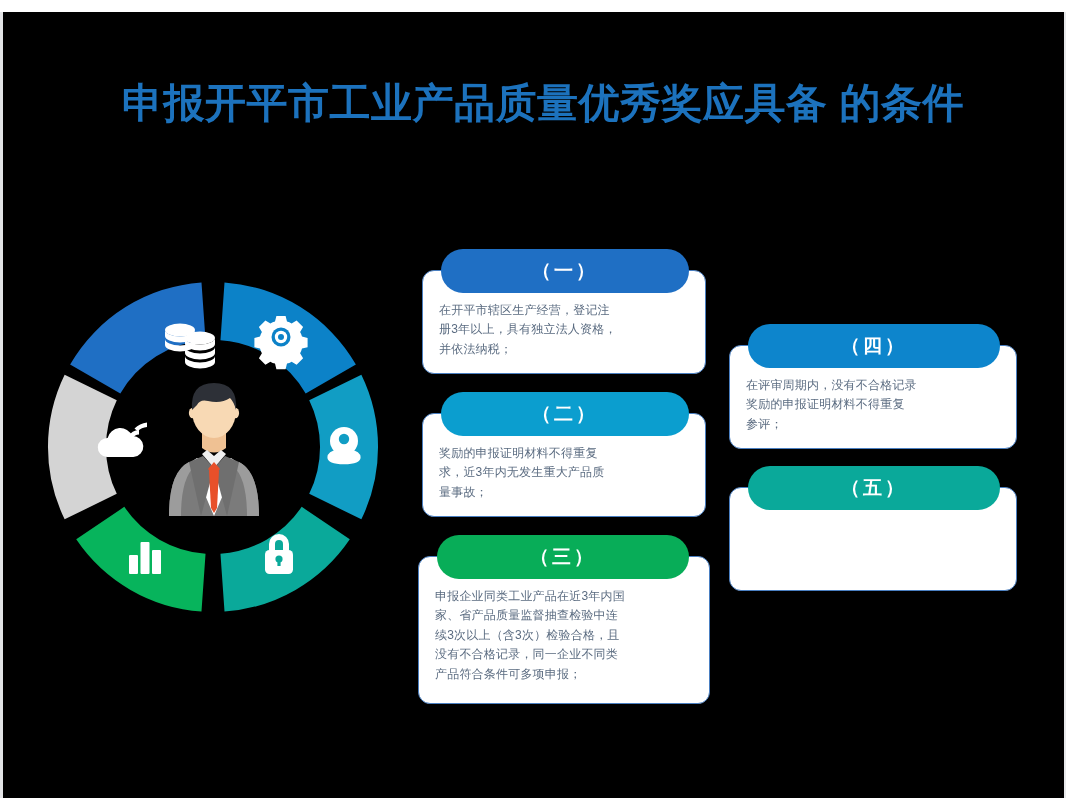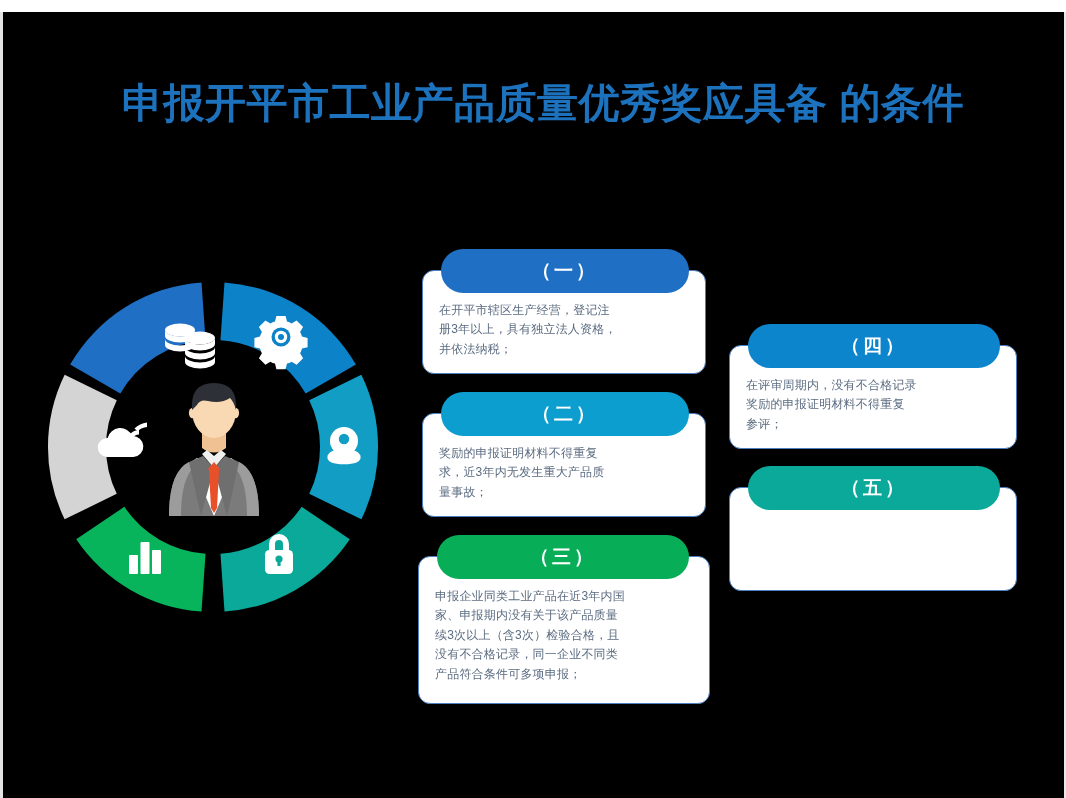--- a/index.html
+++ b/index.html
@@ -207,21 +207,21 @@
   <div class="card" id="card-2">
     <div class="card-head" style="background:#0b9ecf">（二）</div>
     <div class="card-body">奖励的申报证明材料不得重复
 求，近3年内无发生重大产品质
 量事故；</div>
   </div>
 
   <div class="card" id="card-3">
     <div class="card-head" style="background:#08ad58">（三）</div>
     <div class="card-body">申报企业同类工业产品在近3年内国
-家、申报期内没有关于该产品质量
+家、省产品质量监督抽查检验中连
 续3次以上（含3次）检验合格，且
 没有不合格记录，同一企业不同类
 产品符合条件可多项申报；</div>
   </div>
 
   <div class="card" id="card-4">
     <div class="card-head" style="background:#0d85cc">（四）</div>
     <div class="card-body">在评审周期内，没有不合格记录
 奖励的申报证明材料不得重复
 参评；</div>

